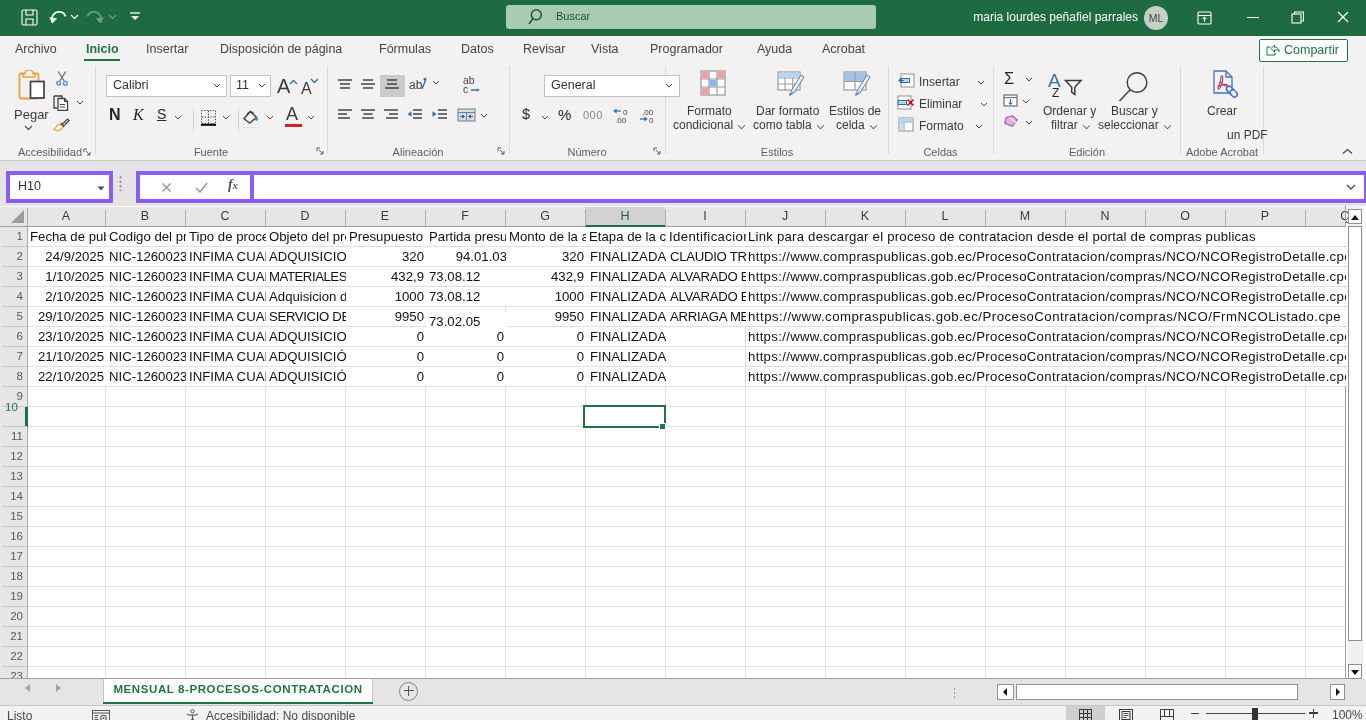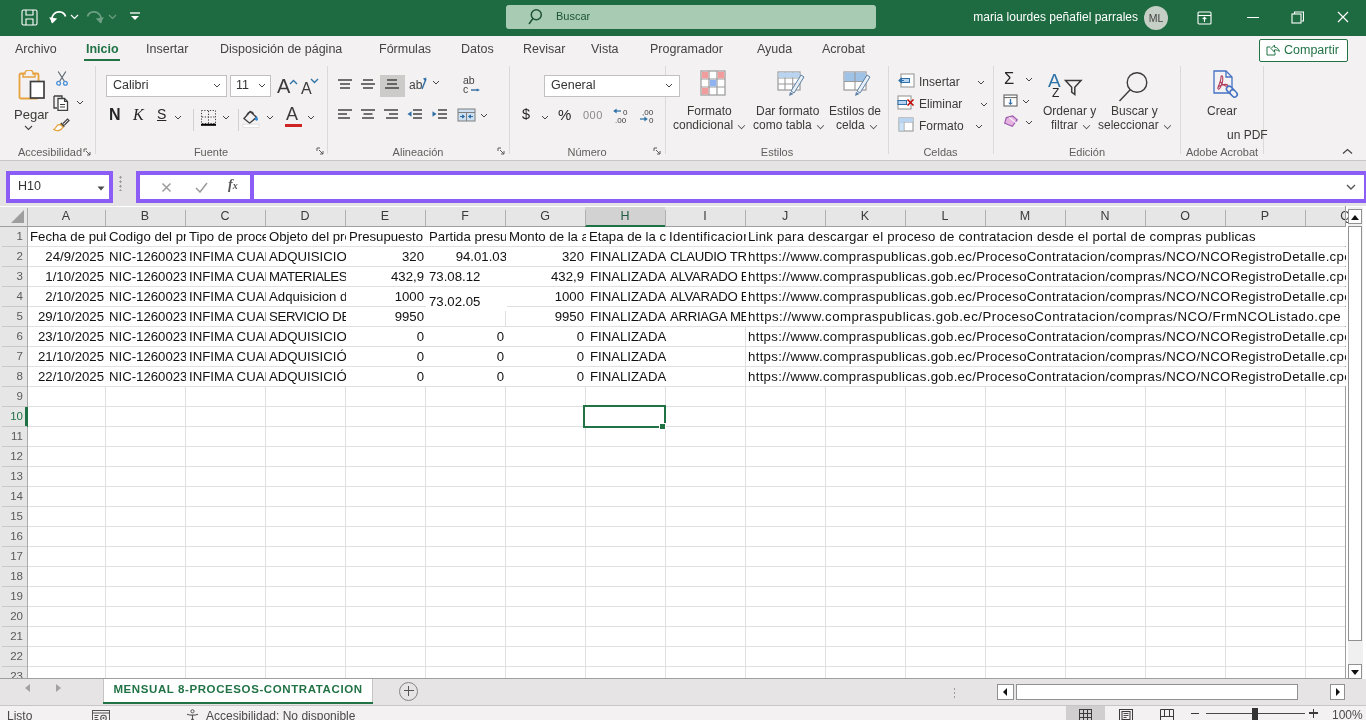--- a/index.html
+++ b/index.html
@@ -490,21 +490,21 @@
   <div class="rowh" style="top:101px;">5</div>
   <div class="abs" style="left:2px;top:120px;width:25px;height:1px;background:#c9c9c9;"></div>
   <div class="rowh" style="top:121px;">6</div>
   <div class="abs" style="left:2px;top:140px;width:25px;height:1px;background:#c9c9c9;"></div>
   <div class="rowh" style="top:141px;">7</div>
   <div class="abs" style="left:2px;top:160px;width:25px;height:1px;background:#c9c9c9;"></div>
   <div class="rowh" style="top:161px;">8</div>
   <div class="abs" style="left:2px;top:180px;width:25px;height:1px;background:#c9c9c9;"></div>
   <div class="rowh" style="top:181px;">9</div>
   <div class="abs" style="left:2px;top:200px;width:25px;height:1px;background:#c9c9c9;"></div>
-  <div class="rowh" style="top:201px;color:#217346;">10</div>
+  <div class="rowh" style="top:192px;color:#217346;text-align:center;">10</div>
   <div class="abs" style="left:25px;top:201px;width:2.5px;height:20px;background:#1e7145;"></div>
   <div class="abs" style="left:2px;top:220px;width:25px;height:1px;background:#c9c9c9;"></div>
   <div class="rowh" style="top:221px;">11</div>
   <div class="abs" style="left:2px;top:240px;width:25px;height:1px;background:#c9c9c9;"></div>
   <div class="rowh" style="top:241px;">12</div>
   <div class="abs" style="left:2px;top:260px;width:25px;height:1px;background:#c9c9c9;"></div>
   <div class="rowh" style="top:261px;">13</div>
   <div class="abs" style="left:2px;top:280px;width:25px;height:1px;background:#c9c9c9;"></div>
   <div class="rowh" style="top:281px;">14</div>
   <div class="abs" style="left:2px;top:300px;width:25px;height:1px;background:#c9c9c9;"></div>
@@ -603,21 +603,21 @@
   <div class="cell" style="left:426px;top:81px;width:78px;padding-left:3px;">73.08.12</div>
   <div class="cell" style="left:506px;top:81px;width:78px;padding-right:3px;text-align:right;">1000</div>
   <div class="cell" style="left:586px;top:81px;width:78px;padding-left:4px;">FINALIZADA</div>
   <div class="cell" style="left:666px;top:81px;width:78px;padding-left:4px;letter-spacing:-0.3px;">ALVARADO ESPINOZA</div>
   <div class="cell" style="left:746px;top:81px;width:598px;padding-left:2px;letter-spacing:.32px;">https://www.compraspublicas.gob.ec/ProcesoContratacion/compras/NCO/NCORegistroDetalle.cpe</div>
   <div class="cell" style="left:28px;top:101px;width:76px;padding-right:2px;text-align:right;">29/10/2025</div>
   <div class="cell" style="left:106px;top:101px;width:78px;padding-left:3px;">NIC-1260023-123</div>
   <div class="cell" style="left:186px;top:101px;width:78px;padding-left:3px;">INFIMA CUANTIA</div>
   <div class="cell" style="left:266px;top:101px;width:78px;padding-left:3px;letter-spacing:-0.35px;">SERVICIO DE M</div>
   <div class="cell" style="left:346px;top:101px;width:78px;padding-right:3px;text-align:right;">9950</div>
-  <div class="cell" style="left:426px;top:86px;width:78px;padding-left:3px;">73.02.05</div>
+  <div class="cell" style="left:426px;top:106px;width:78px;padding-left:3px;">73.02.05</div>
   <div class="cell" style="left:506px;top:101px;width:78px;padding-right:3px;text-align:right;">9950</div>
   <div class="cell" style="left:586px;top:101px;width:78px;padding-left:4px;">FINALIZADA</div>
   <div class="cell" style="left:666px;top:101px;width:78px;padding-left:4px;letter-spacing:-0.3px;">ARRIAGA MEDINA</div>
   <div class="cell" style="left:746px;top:101px;width:598px;padding-left:2px;letter-spacing:.5px;">https://www.compraspublicas.gob.ec/ProcesoContratacion/compras/NCO/FrmNCOListado.cpe</div>
   <div class="cell" style="left:28px;top:121px;width:76px;padding-right:2px;text-align:right;">23/10/2025</div>
   <div class="cell" style="left:106px;top:121px;width:78px;padding-left:3px;">NIC-1260023-123</div>
   <div class="cell" style="left:186px;top:121px;width:78px;padding-left:3px;">INFIMA CUANTIA</div>
   <div class="cell" style="left:266px;top:121px;width:78px;padding-left:3px;">ADQUISICION</div>
   <div class="cell" style="left:346px;top:121px;width:78px;padding-right:3px;text-align:right;">0</div>
   <div class="cell" style="left:426px;top:121px;width:78px;padding-right:3px;text-align:right;">0</div>

